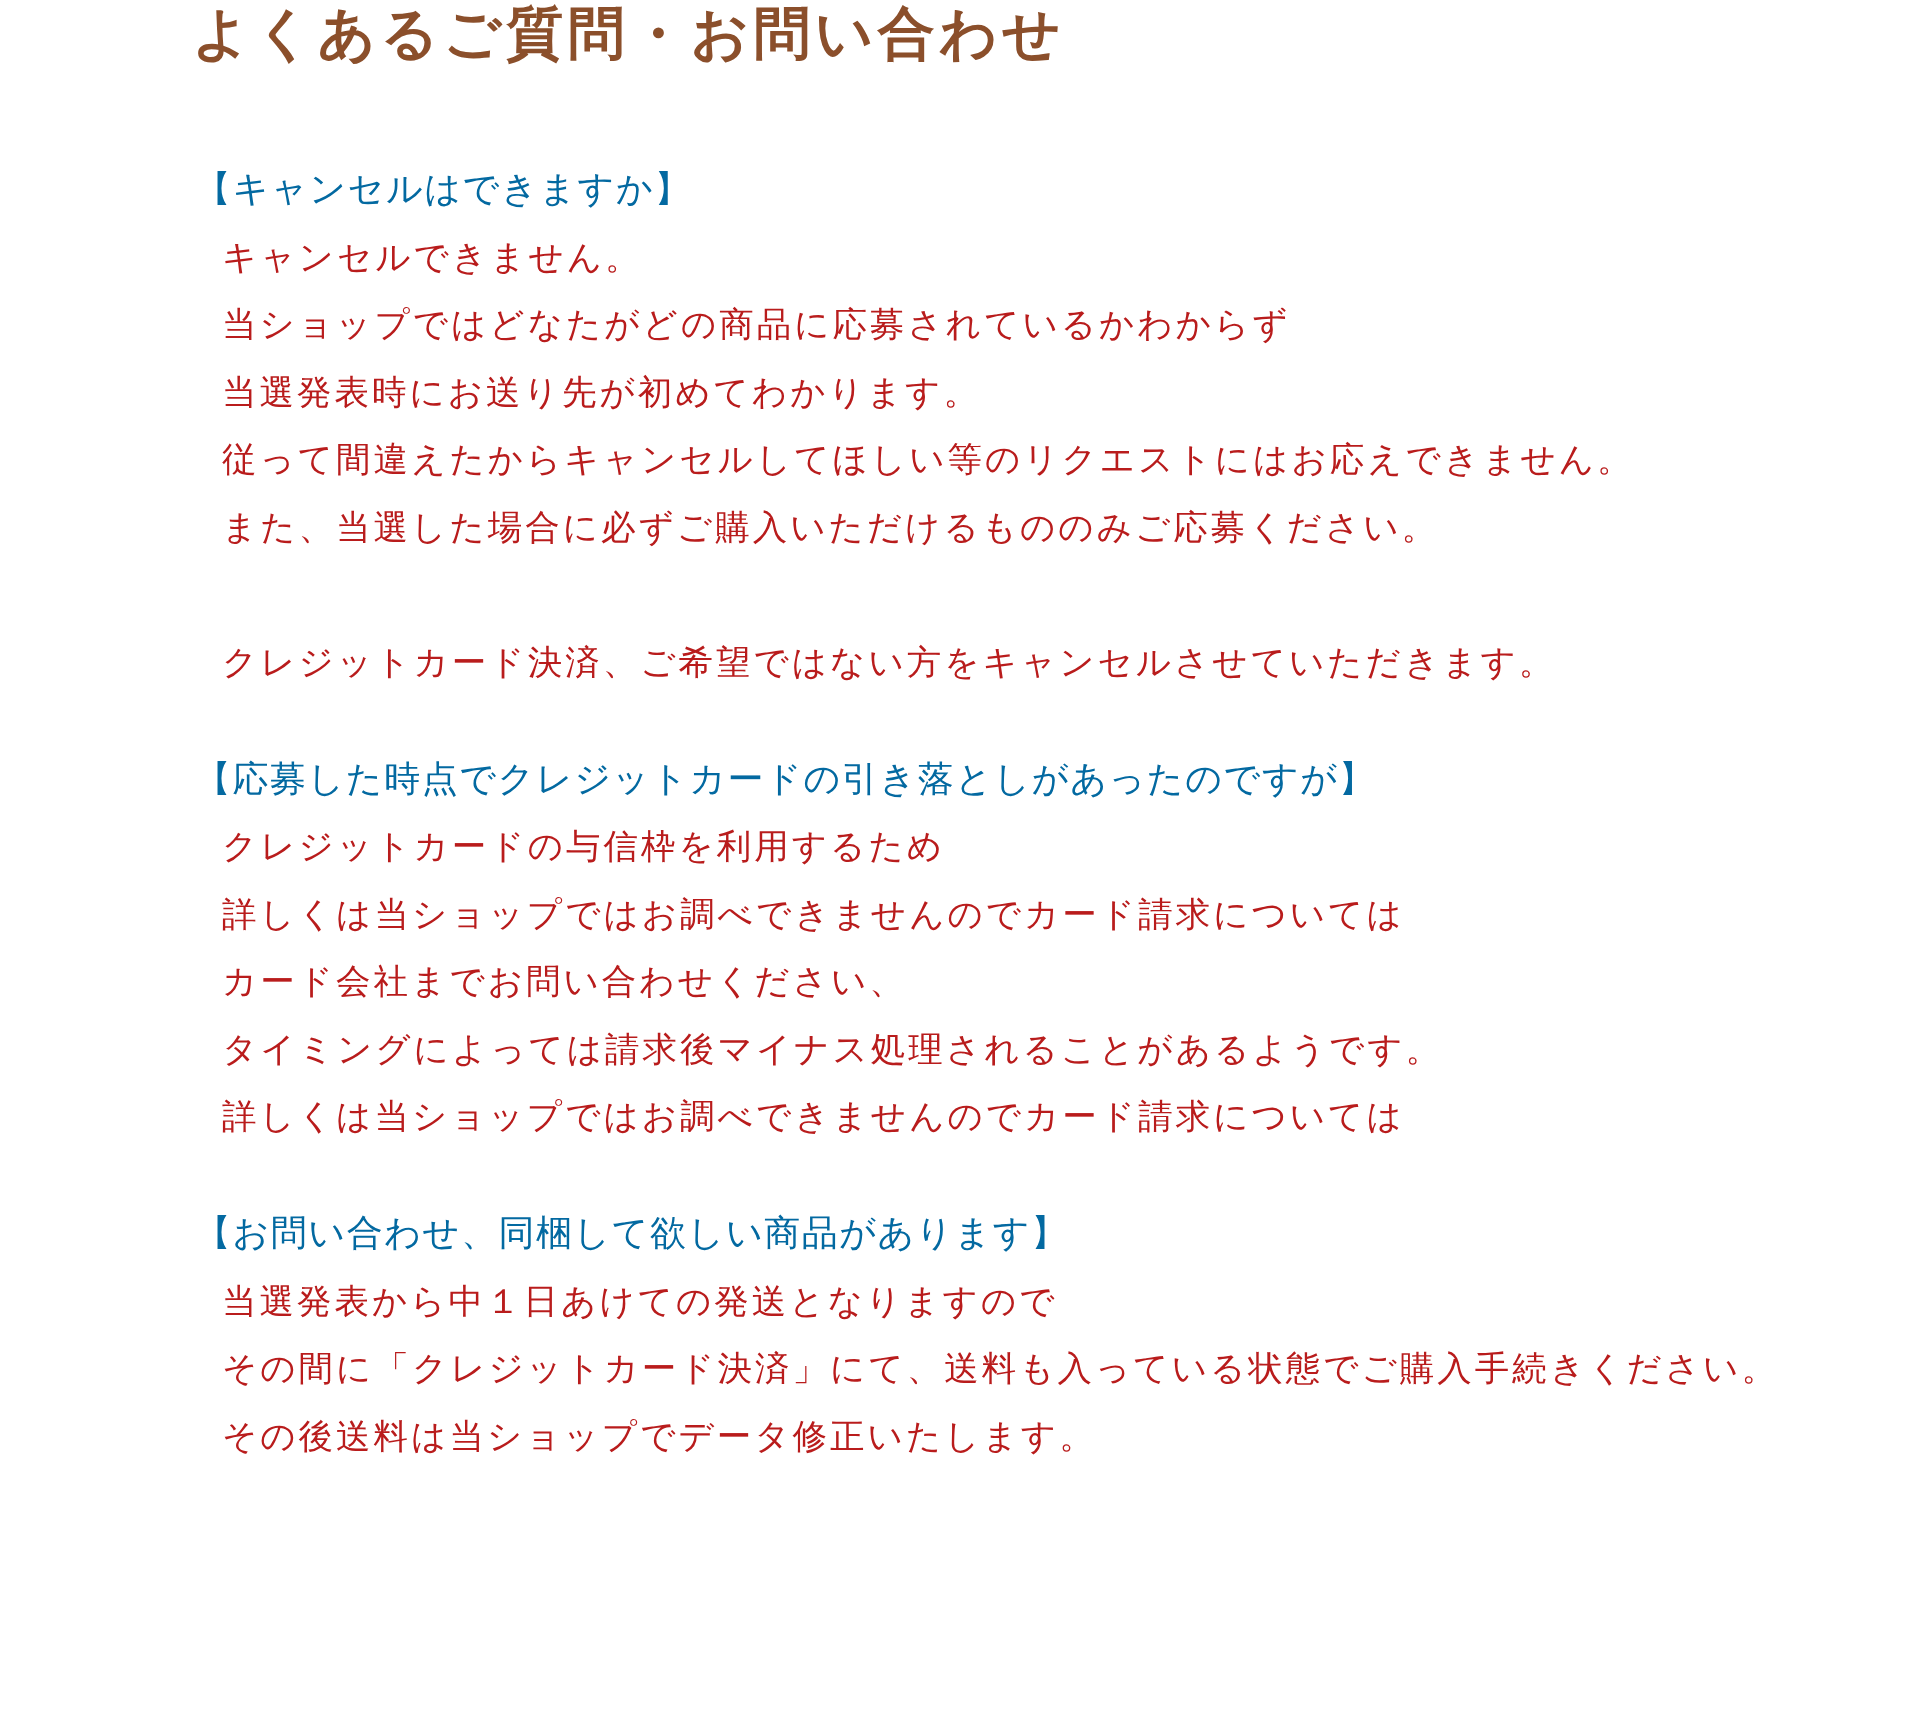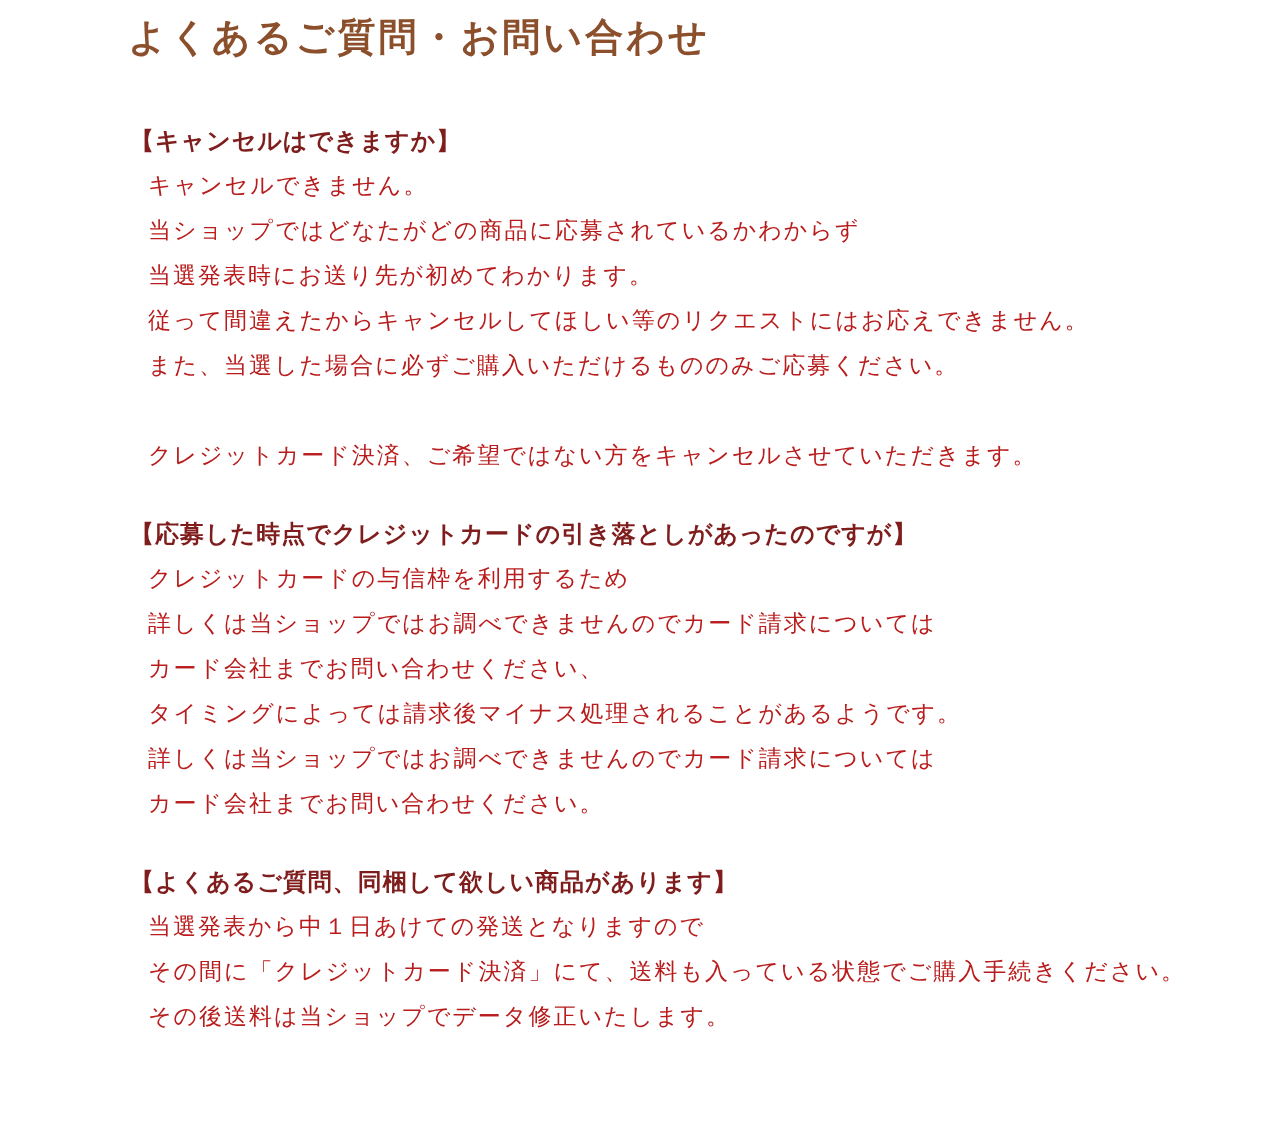--- a/index.html
+++ b/index.html
@@ -5,42 +5,42 @@
   html, body {
     margin: 0;
     padding: 0;
     background: #ffffff;
     font-family: "Liberation Sans", sans-serif;
   }
   .page {
     width: 1280px;
     height: 1143px;
     box-sizing: border-box;
-    padding: 14px 60px 40px 130px;
+    padding: 0 60px 40px 130px;
     background: #ffffff;
     overflow: hidden;
   }
   h1.page-title {
     margin: 0 0 64px -2px;
     font-size: 38px;
     line-height: 47px;
     font-weight: 700;
     letter-spacing: 3px;
     color: #8b4f2b;
   }
   section.faq-section {
     margin: 0 0 40px 0;
   }
   h2.faq-question {
     margin: 0 0 6px 0;
     font-size: 24px;
     line-height: 32px;
-    font-weight: 700;
+    font-weight: 400;
     letter-spacing: 1px;
-    color: #7f1d1d;
+    color: #0369a1;
   }
   .para {
     padding-left: 18px;
     margin: 0;
   }
   .para + .para {
     margin-top: 45px;
   }
   p.answer-line {
     margin: 0;
@@ -73,26 +73,25 @@
   </section>
 
   <section class="faq-section">
     <h2 class="faq-question">【応募した時点でクレジットカードの引き落としがあったのですが】</h2>
     <div class="para">
       <p class="answer-line">クレジットカードの与信枠を利用するため</p>
       <p class="answer-line">詳しくは当ショップではお調べできませんのでカード請求については</p>
       <p class="answer-line">カード会社までお問い合わせください、</p>
       <p class="answer-line">タイミングによっては請求後マイナス処理されることがあるようです。</p>
       <p class="answer-line">詳しくは当ショップではお調べできませんのでカード請求については</p>
-      <p class="answer-line">カード会社までお問い合わせください。</p>
     </div>
   </section>
 
   <section class="faq-section">
-    <h2 class="faq-question">【よくあるご質問、同梱して欲しい商品があります】</h2>
+    <h2 class="faq-question">【お問い合わせ、同梱して欲しい商品があります】</h2>
     <div class="para">
       <p class="answer-line">当選発表から中１日あけての発送となりますので</p>
       <p class="answer-line">その間に「クレジットカード決済」にて、送料も入っている状態でご購入手続きください。</p>
       <p class="answer-line">その後送料は当ショップでデータ修正いたします。</p>
     </div>
   </section>
 
 </main>
 
 </body></html>

